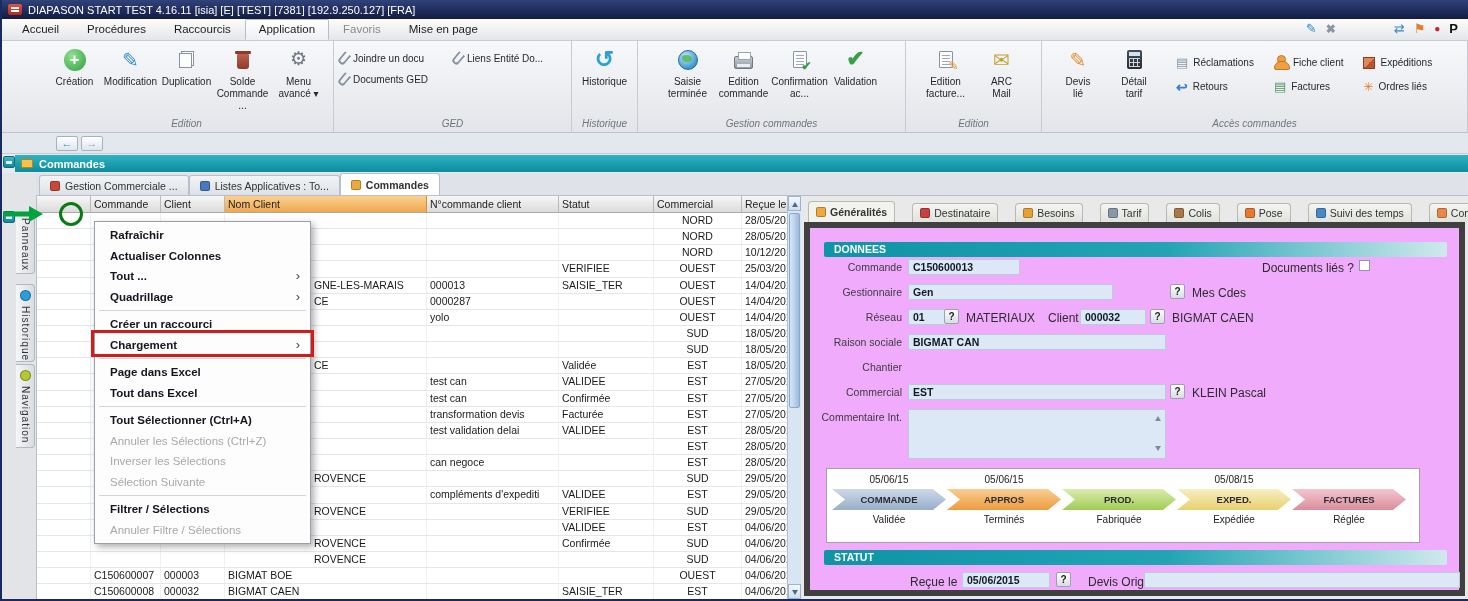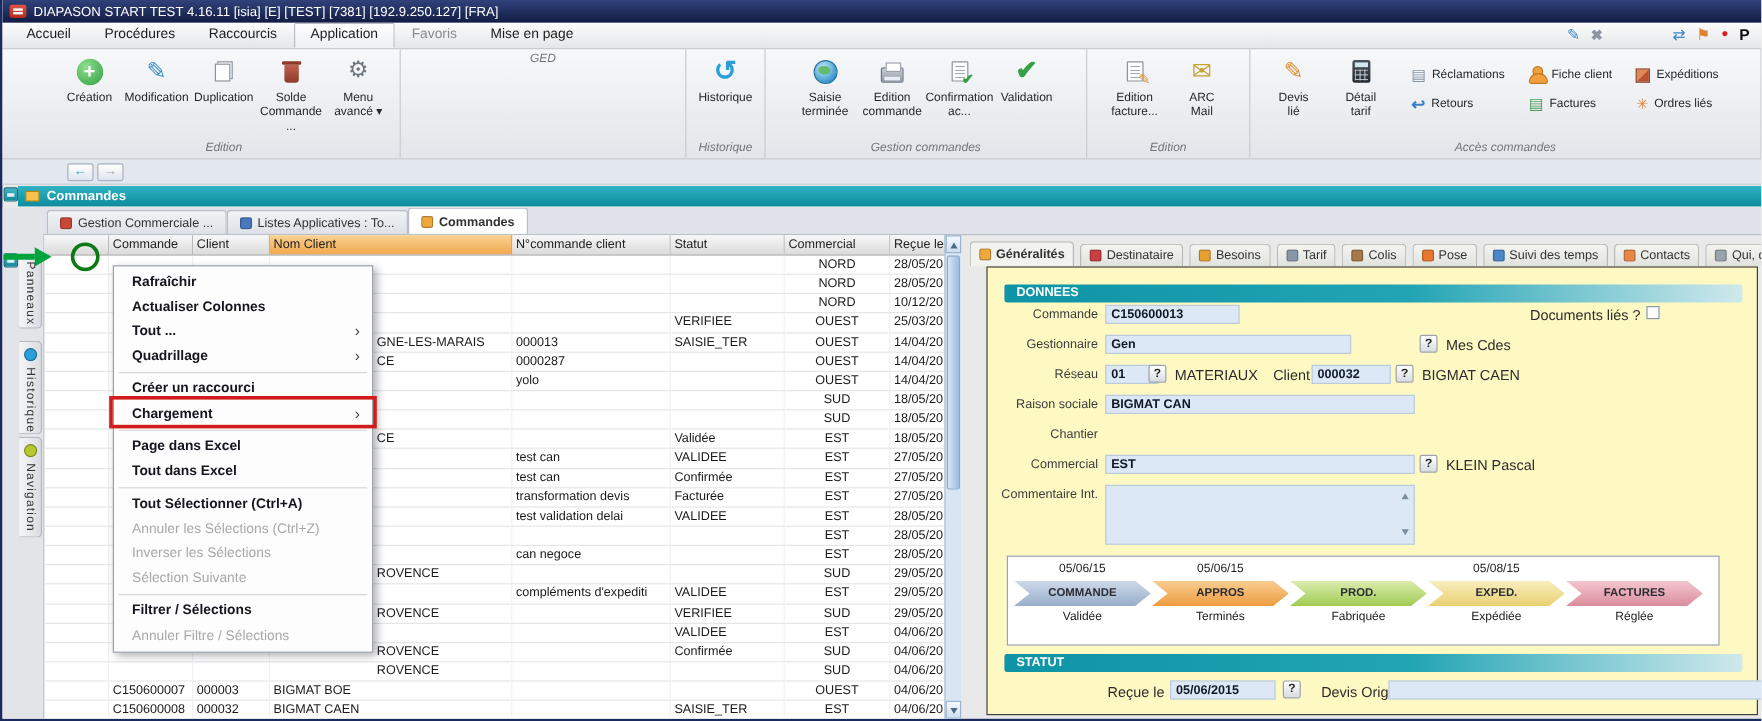--- a/index.html
+++ b/index.html
@@ -147,26 +147,26 @@
   .msep { height:7px; position:relative; }
   .msep::after { content:""; position:absolute; left:3px; right:3px; top:3px; border-top:1px solid #d6d6d6; }
 
   
   .ann-box { position:absolute; left:89px; top:330px; width:223px; height:27px; border:3px solid #d21c1c; z-index:60; }
   .ann-circle { position:absolute; left:57px; top:202px; width:24px; height:24px; border:3px solid #0c7a14; border-radius:50%; z-index:60; }
   .ann-arrow { position:absolute; left:0; top:204px; z-index:60; }
 
   
   .detail { position:absolute; left:802px; top:200px; right:3px; bottom:3px; }
-  .dtabs { display:flex; align-items:flex-end; height:22px; padding-left:4px; gap:5px; }
+  .dtabs { display:flex; align-items:flex-end; height:22px; padding-left:4px; gap:17px; }
   .dtb { display:flex; align-items:center; gap:4px; height:19px; padding:0 7px; font-size:10.5px;
          background:linear-gradient(#f4f5f2,#e0e2dc); border:1px solid #b6bab2; border-bottom:none;
          border-radius:4px 4px 0 0; color:#333; white-space:nowrap; }
   .dtb.active { background:#f2f2ee; font-weight:bold; height:21px; }
-  .dbody { position:absolute; top:22px; left:0; right:0; bottom:0; background:#fef9c3; border:1px solid #404040;margin-left:18px; }
+  .dbody { position:absolute; top:22px; left:0; right:0; bottom:0; background:#f0abfc; border:6px solid #404040; }
   .secbar { position:absolute; left:14px; right:12px; height:15px; color:#fff; font-weight:bold; font-size:10.5px;
             line-height:15px; padding-left:10px; border-radius:2px;
             background:linear-gradient(90deg,#0e94a6 0%,#22a4b4 55%,#cfe9ec 100%); }
   .flab { position:absolute; left:2px; width:90px; text-align:right; color:#3c3c3c; font-size:10.5px; }
   .ftext { position:absolute; font-size:12px; color:#2c2c2c; white-space:nowrap; }
   .fval { position:absolute; height:16px; background:#dce8f5; border:1px solid #bccbd9; font-weight:bold;
           font-size:10.5px; padding:1px 4px; color:#101826; white-space:nowrap; overflow:hidden; }
   .fval.ta { height:50px; }
   .spin { position:absolute; width:9px; height:9px; }
   .spin::after { content:""; position:absolute; left:1px; border-left:3.5px solid transparent; border-right:3.5px solid transparent; }
@@ -247,20 +247,34 @@
             <div class="bicon">
               <span class="icon gi-gear">⚙</span>
             </div>
             <div class="blabel">Menu
 avancé ▾</div>
           </div>
         </div>
         <div class="rlabel">Edition</div>
       </div>
       <div class="rgroup g1">
+        <div class="rbody ged">
+          <div class="smallbtn">
+            <span class="icon ic-clip"></span>
+            <span>Joindre un docu</span>
+          </div>
+          <div class="smallbtn">
+            <span class="icon ic-clip"></span>
+            <span>Liens Entité Do...</span>
+          </div>
+          <div class="smallbtn">
+            <span class="icon ic-clip"></span>
+            <span>Documents GED</span>
+          </div>
+        </div>
         <div class="rlabel">GED</div>
       </div>
       <div class="rgroup g2">
         <div class="rbody">
           <div class="bigbtn">
             <div class="bicon">
               <span class="icon gi-history">↺</span>
             </div>
             <div class="blabel">Historique</div>
           </div>

